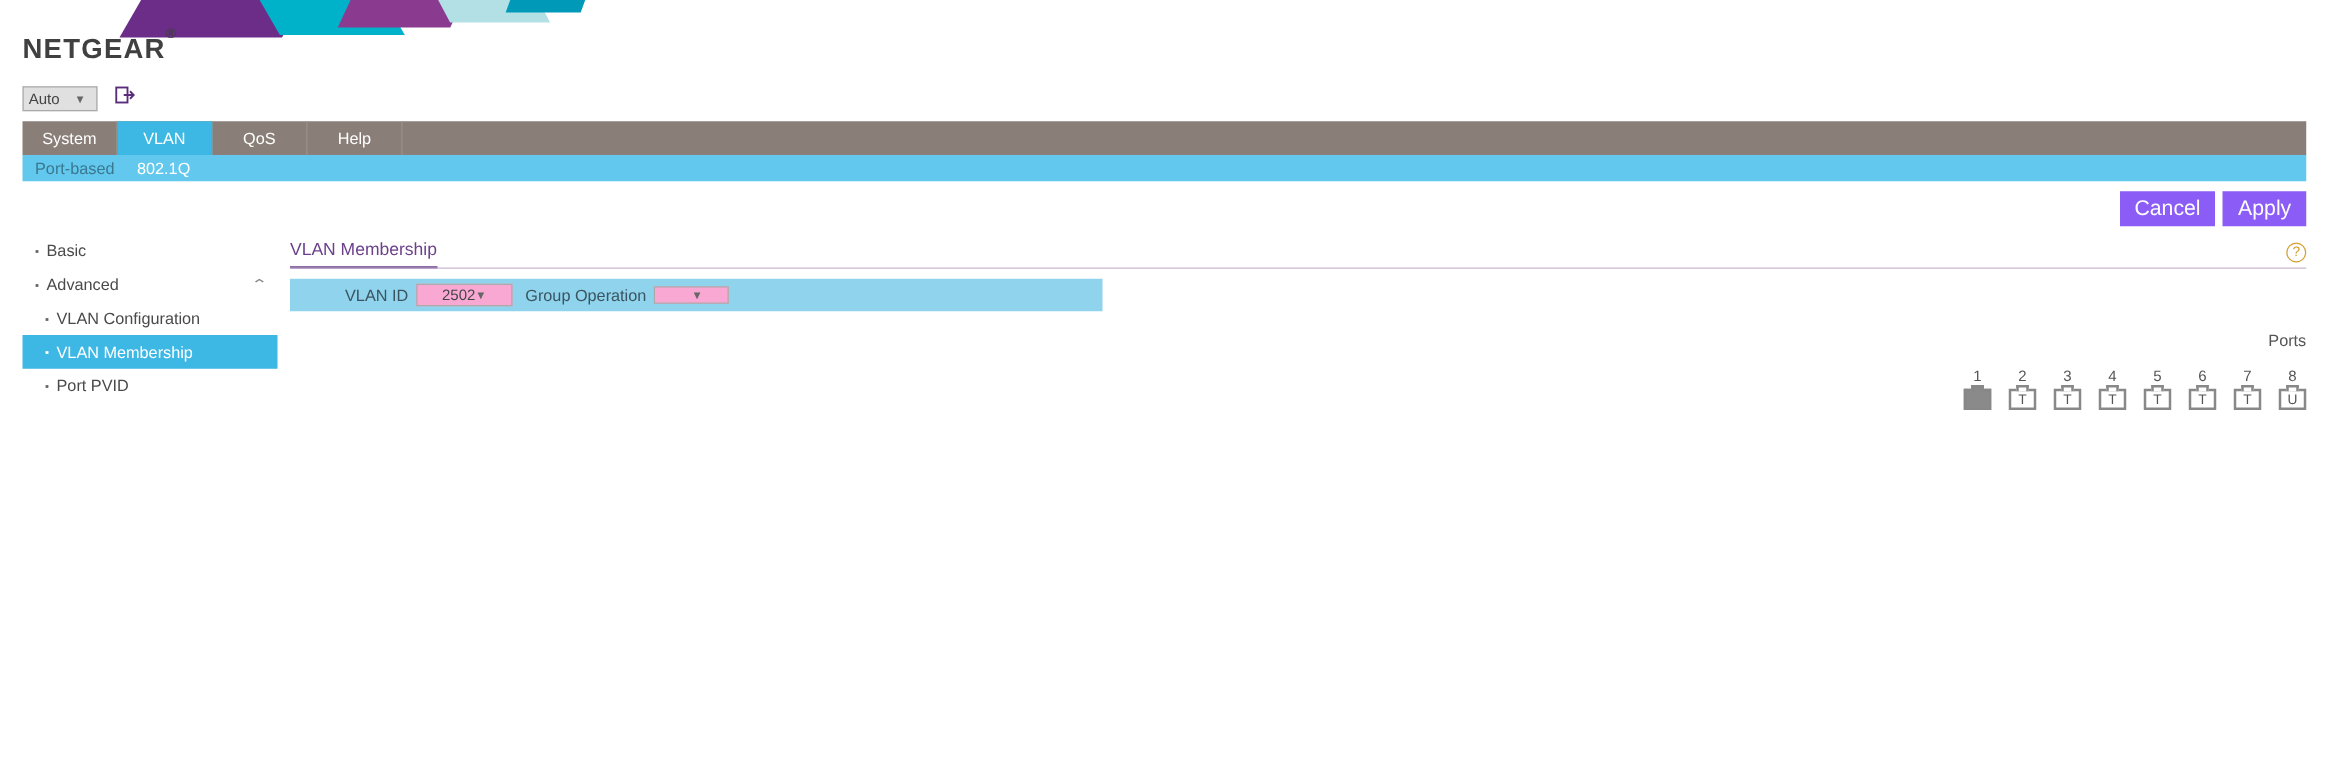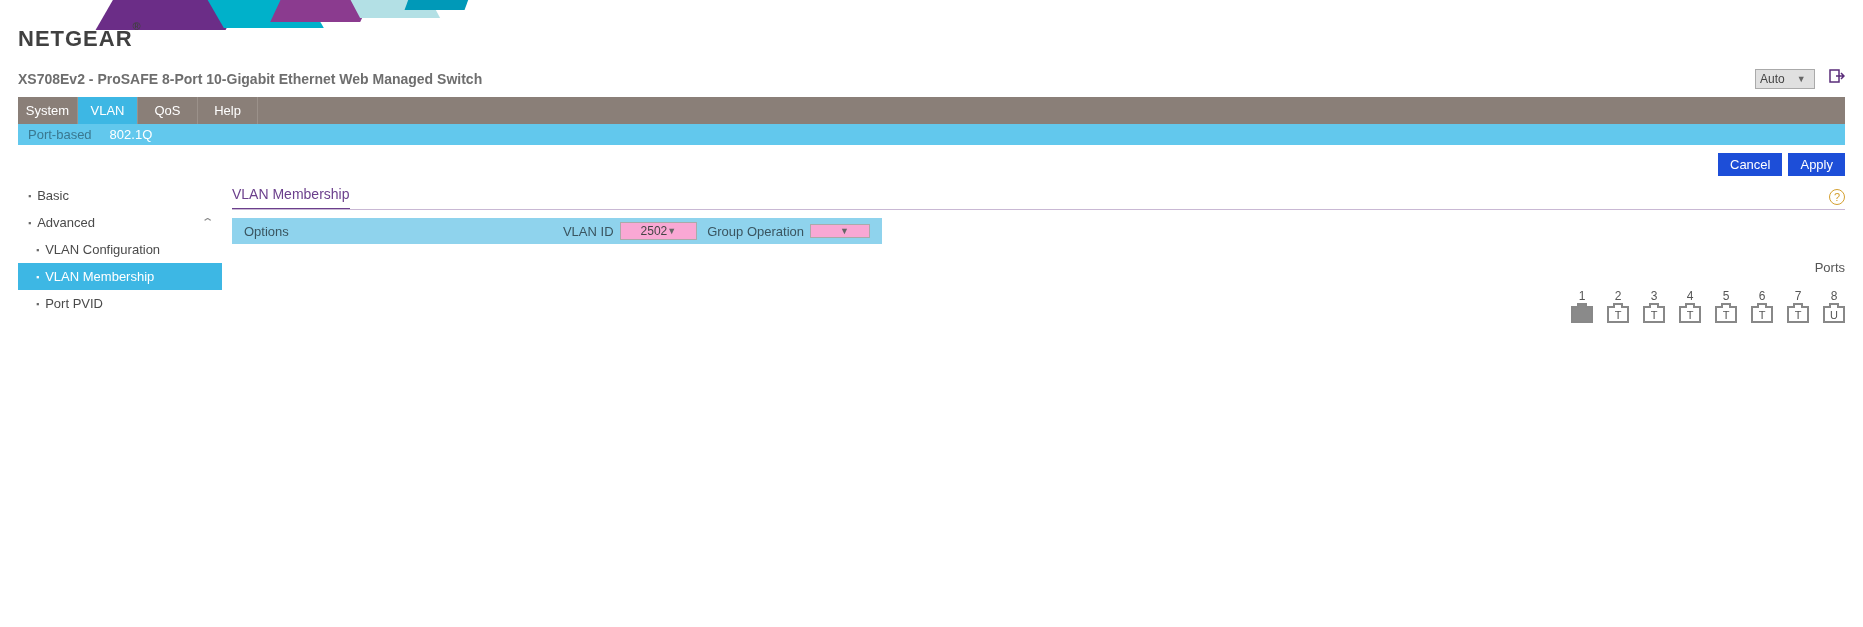--- a/index.html
+++ b/index.html
@@ -18,29 +18,29 @@
     .logo sup { font-size: 11px; top: -8px; position: relative; }
     
     .title-row { display: flex; align-items: center; padding: 0 18px 8px; }
     .page-title { color: #6e6e6e; font-size: 14px; font-weight: bold; flex: 1; }
     .auto-select { display: flex; align-items: center; gap: 6px; }
     .select-box { background: #e0e0e0; border: 1px solid #aaa; padding: 2px 4px; font-size: 12px; color: #444; min-width: 60px; display: inline-flex; align-items: center; gap: 12px; }
     .select-arrow { font-size: 9px; color: #666; }
     .logout-icon { color: #5a2d7a; font-size: 18px; margin-left: 8px; }
     
     .main-tabs { background: #8a7f78; display: flex; margin: 0 18px; }
-    .main-tab { color: #fff; padding: 6px 0; width: 60px; text-align: center; font-size: 13px; border-right: 1px solid #9b918a; cursor: pointer; }
+    .main-tab { color: #fff; padding: 6px 0; width: 76px; text-align: center; font-size: 13px; border-right: 1px solid #9b918a; cursor: pointer; }
     .main-tab.active { background: #3db7e4; }
     
     .sub-tabs { background: #62c8ed; display: flex; margin: 0 18px; padding: 3px 10px; gap: 18px; font-size: 13px; }
     .sub-tab { color: #3a7890; cursor: pointer; }
     .sub-tab.active { color: #fff; }
     
     .action-row { display: flex; justify-content: flex-end; padding: 8px 18px 6px; gap: 6px; }
-    .btn { background: #1d4ed8; color: #fff; border: none; padding: 4px 12px; font-size: 13px; cursor: pointer; }
+    .btn { background: #8b5cf6; color: #fff; border: none; padding: 4px 12px; font-size: 17px; cursor: pointer; }
     
     .content-area { display: flex; padding: 0 18px; gap: 10px; }
     .sidebar { width: 204px; }
     .side-item { padding: 6px 10px; color: #4a4a4a; font-size: 13px; cursor: pointer; display: flex; align-items: center; gap: 4px; }
     .side-item.expandable::after { content: '⌃'; margin-left: auto; font-size: 11px; color: #888; transform: scaleX(1.5); }
     .side-bullet { color: #666; font-size: 9px; margin-right: 2px; }
     .side-sub { padding-left: 18px; }
     .side-item.active { background: #3db7e4; color: #fff; }
     .side-item.active .side-bullet { color: #fff; }
     
@@ -75,21 +75,20 @@
   <div class="geo geo3"></div>
   <div class="geo geo4"></div>
   <div class="geo geo5"></div>
 </div>
 
 <div class="logo-row">
   <span class="logo"><span>NETGEAR</span><sup>®</sup></span>
 </div>
 
 <div class="title-row">
-  <div class="page-title">XS708Ev2 - ProSAFE 8-Port 10-Gigabit Ethernet Web Managed Switch</div>
   <div class="auto-select">
     <div class="select-box">
       <span>Auto</span>
       <span class="select-arrow">▼</span>
     </div>
     <span class="logout-icon">
       <svg width="16" height="16" viewBox="0 0 16 16">
           <rect x="1" y="2" width="9" height="12" fill="none" stroke="#5a2d7a" stroke-width="1.5"></rect>
           <path d="M7 8 L15 8 M12 5 L15 8 L12 11" fill="none" stroke="#5a2d7a" stroke-width="1.5"></path>
         </svg>
@@ -138,21 +137,20 @@
       </div>
   </div>
 
   <div class="main-content">
     <span class="section-title">VLAN Membership</span>
     <div class="title-underline">
       <div class="help-icon">?</div>
     </div>
     
     <div class="options-bar">
-      <span class="options-label">Options</span>
       <span class="vlanid-label">VLAN ID</span>
       <div class="inline-select">
         <span class="sel-text">2502</span>
         <span class="select-arrow">▼</span>
       </div>
       <span class="group-op-label">Group Operation</span>
       <div class="inline-select" style="min-width:60px">
         <span class="sel-text"></span>
         <span class="select-arrow">▼</span>
       </div>

